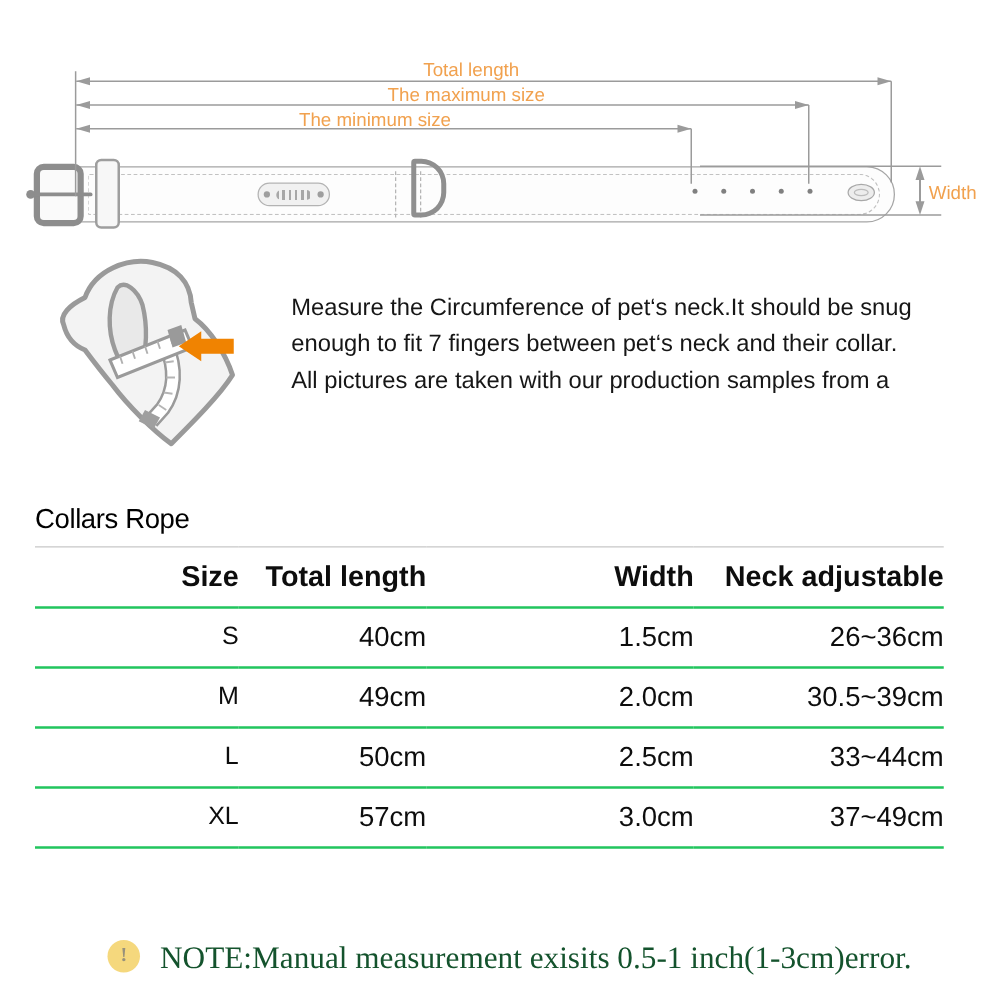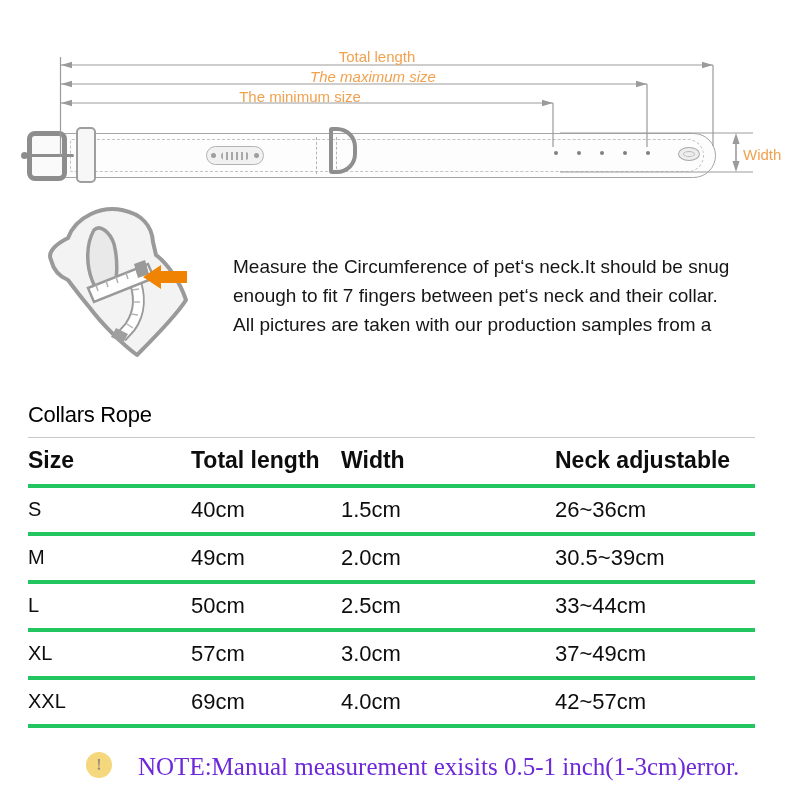--- a/index.html
+++ b/index.html
@@ -37,43 +37,43 @@
            border:4.5px solid #8f8f8f; border-radius:3px 20px 20px 3px; z-index:3; }
   .hole { position:absolute; top:151px; width:4px; height:4px; background:#808080;
           border-radius:50%; z-index:3; }
   .rivet { position:absolute; left:678px; top:147px; width:22px; height:14px;
            border:1.5px solid #a8a8a8; border-radius:50%; background:#ededed; z-index:3;
            display:flex; align-items:center; justify-content:center; }
   .rivet-inner { width:12px; height:6px; border:1px solid #bcbcbc; border-radius:50%; }
 
   
   .dog-svg { position:absolute; left:30px; top:200px; z-index:1; }
-  .guide-text { position:absolute; left:233px; top:252px; width:545px;
+  .guide-text { position:absolute; left:233px; top:232px; width:545px;
                 font-size:19px; line-height:29px; color:#161616; }
 
   
   .table-caption { position:absolute; left:28px; top:402px; font-size:22px;
                    letter-spacing:-0.3px; color:#000; }
   table.size-table { position:absolute; left:28px; top:437px; width:727px;
                      border-collapse:collapse; table-layout:fixed;
                      border-top:1px solid #c8c8c8; }
   table.size-table th, table.size-table td {
-    text-align:left; vertical-align:middle; border-bottom:4px solid #22c55e;
+    text-align:right; vertical-align:middle; border-bottom:2px solid #22c55e;
     color:#0d0d0d; overflow:hidden; white-space:nowrap; }
   table.size-table th { height:48px; font-size:23px; font-weight:bold; }
   table.size-table td { height:48px; font-size:22px; font-weight:normal; }
   table.size-table td.size-cell { font-size:20px; }
 
   
   .note-badge { position:absolute; left:86px; top:752px; width:26px; height:26px;
                 border-radius:50%; background:#f5d87d; color:#97917b;
                 font-family:"Liberation Serif", serif; font-weight:bold; font-size:16px;
                 line-height:26px; text-align:center; z-index:1; }
-  .note-text { position:absolute; left:138px; top:753px; white-space:nowrap;
-               font-family:"Liberation Serif", serif; font-size:25px; color:#6d28d9; }
+  .note-text { position:absolute; left:128px; top:753px; white-space:nowrap;
+               font-family:"Liberation Serif", serif; font-size:25px; color:#14532d; }
 </style>
 </head>
 <body>
 
 <div class="page">
 
   <div>
     <div class="strap"></div>
     <div class="strap-stitch"></div>
     <div class="buckle"></div>
@@ -116,21 +116,21 @@
         <polygon points="61,84 72,80.8 72,87.2"></polygon>
         <polygon points="647,84 636,80.8 636,87.2"></polygon>
         <polygon points="61,103 72,99.8 72,106.2"></polygon>
         <polygon points="553,103 542,99.8 542,106.2"></polygon>
         <polygon points="736,133 732.4,144 739.6,144"></polygon>
         <polygon points="736,172 732.4,161 739.6,161"></polygon>
       </g>
     </svg>
 
     <span class="mlabel" style="left:377px; top:48px; transform:translateX(-50%);">Total length</span>
-    <span class="mlabel" style="left:373px; top:68px; transform:translateX(-50%);font-style:italic;">The maximum size</span>
+    <span class="mlabel" style="left:373px; top:68px; transform:translateX(-50%);">The maximum size</span>
     <span class="mlabel" style="left:300px; top:88px; transform:translateX(-50%);">The minimum size</span>
     <span class="mlabel" style="left:743px; top:146px;">Width</span>
   </div>
 
   <svg class="dog-svg" width="180" height="175" viewBox="0 0 180 175">
 
     <path d="M 21 60 C 17 52, 26 44, 38 38 C 46 16, 72 6, 92 10
              C 112 14, 122 26, 123 42 L 126 55
              C 138 64, 150 82, 156 100
              C 146 116, 124 138, 107 155
@@ -205,25 +205,19 @@
         <td>50cm</td>
         <td>2.5cm</td>
         <td>33~44cm</td>
       </tr>
       <tr>
         <td class="size-cell">XL</td>
         <td>57cm</td>
         <td>3.0cm</td>
         <td>37~49cm</td>
       </tr>
-      <tr>
-        <td class="size-cell">XXL</td>
-        <td>69cm</td>
-        <td>4.0cm</td>
-        <td>42~57cm</td>
-      </tr>
     </tbody>
   </table>
 
   <div class="note-badge">!</div>
   <div class="note-text">NOTE:Manual measurement exisits 0.5-1 inch(1-3cm)error.</div>
 
 </div>
 
 </body></html>

